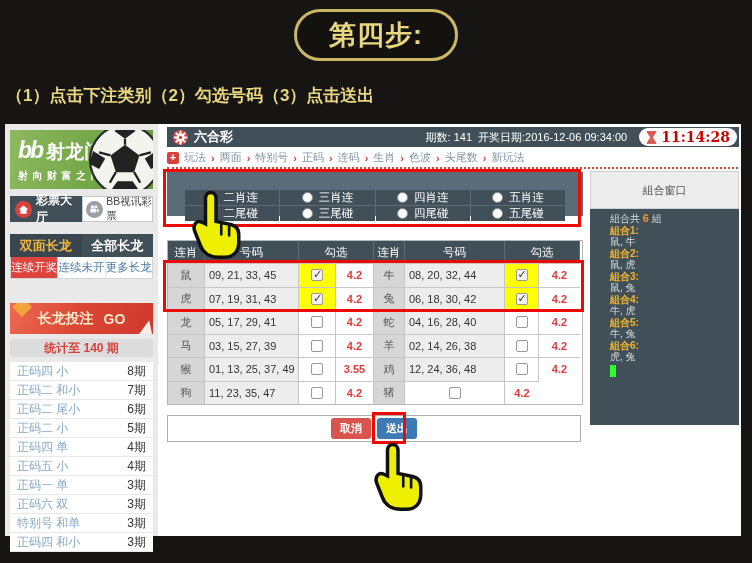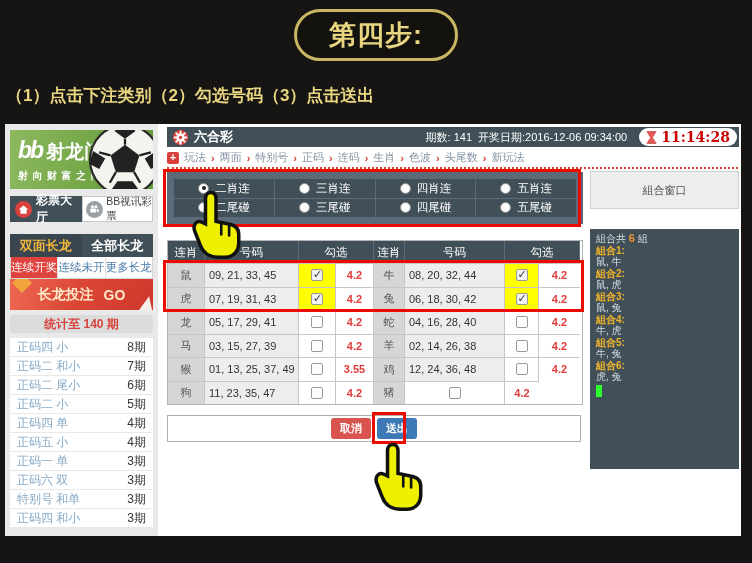--- a/index.html
+++ b/index.html
@@ -32,21 +32,21 @@
   .circ { width:17px; height:17px; border-radius:50%; flex:none; display:flex; align-items:center; justify-content:center; }
   .circ.red { background:#d8413c; }
   .circ.gray { background:#9aa0a6; }
   .lt-tabs { display:flex; margin-top:12px; height:23px; font-size:13px; font-weight:bold; }
   .lt-tab { flex:1; display:flex; align-items:center; justify-content:center; background:#415058; color:#fff; cursor:pointer; }
   .lt-tab.active { background:#39464f; color:#f2b63d; }
   .lt-subtabs { display:flex; height:22px; background:#fff; border:1px solid #d5d5d5; border-top:none; font-size:11.5px; }
   .lt-sub { flex:1; display:flex; align-items:center; justify-content:center; color:#4a7ba6; cursor:pointer; border-left:1px solid #e3e3e3; }
   .lt-sub:first-child { border-left:none; }
   .lt-sub.active { background:#df433d; color:#fff; }
-  .promo { position:relative; margin-top:0; height:31px; overflow:hidden; cursor:pointer;
+  .promo { position:relative; margin-top:24px; height:31px; overflow:hidden; cursor:pointer;
            background:linear-gradient(110deg,#ee6852 0%,#da4534 50%,#cf392d 100%);
            display:flex; align-items:center; justify-content:center; gap:10px;
            color:#ffe9c9; font-size:14px; font-weight:bold; }
   .promo::before { content:""; position:absolute; left:5px; top:-3px; width:14px; height:14px;
            background:#f2a43c; transform:rotate(45deg); }
   .promo::after { content:""; position:absolute; right:2px; bottom:-4px; width:0; height:0;
            border-left:18px solid transparent; border-bottom:16px solid #f6efe8; transform:rotate(-12deg); }
   .stats { margin-top:5px; height:18px; background:#dcdcdc; border-radius:3px; color:#d8423c;
            font-size:12px; font-weight:bold; display:flex; align-items:center; justify-content:center; }
   .streaks { margin-top:5px; background:#fff; }
@@ -67,22 +67,22 @@
   .timer .t { color:#c00; font-weight:bold; font-size:14px; font-family:"DejaVu Serif","Liberation Serif",serif; }
   .crumbs { position:absolute; top:23px; left:9px; right:0; height:21px; display:flex;
             align-items:center; gap:5px; font-size:11px; }
   .crumb { color:#8494a3; cursor:pointer; }
   .csep { color:#d8413c; font-weight:bold; }
   .plus-ic { width:12px; height:12px; background:#d8413c; border-radius:2px; color:#fff;
              font-size:11px; line-height:11px; text-align:center; font-weight:bold; }
   .dotline { position:absolute; top:43px; left:9px; width:571px; border-top:2px dotted #e04438; }
 
   
-  .betgrid { position:absolute; top:48px; left:9px; width:416px; height:52px; background:#5c6b78;
-             display:grid; grid-template-columns:1fr 1fr 1fr 1fr; grid-auto-rows:1fr; gap:1px; padding:7px; }
+  .betgrid { position:absolute; top:48px; left:9px; width:416px; height:44px; background:#5c6b78;
+             display:grid; grid-template-columns:1fr 1fr 1fr 1fr; grid-auto-rows:1fr; gap:1px; padding:18px; }
   .betcell { background:#415058; display:flex; align-items:center; justify-content:center; gap:6px;
              color:#fff; font-size:11.5px; cursor:pointer; }
   .radio { width:11px; height:11px; border-radius:50%; background:#fdfdfd; border:1px solid #8a8a8a; position:relative; }
   .radio.selected::after { content:""; position:absolute; left:2.5px; top:2.5px; width:4px; height:4px;
              border-radius:50%; background:#222; }
 
   
   .ztable { position:absolute; top:116px; left:9px; width:416px; border:1px solid #b5b5b5;
             display:grid; grid-template-columns:37px 94px 37px 38px 31px 100px 34px 41px; }
   .hc { background:#415058; color:#fff; font-size:11.5px; height:22px; display:flex; align-items:center;
@@ -108,21 +108,21 @@
         background:#fff; display:flex; align-items:center; justify-content:center; gap:6px; }
   .btn { color:#fff; font-size:11px; font-weight:bold; padding:3px 9px; border-radius:3px;
         border:none; cursor:pointer; font-family:inherit; }
   .btn.cancel { background:#d9534f; }
   .btn.submit { background:#3d7ab5;text-align:center; }
 
   
   .combo { position:absolute; top:47px; left:432px; width:149px; }
   .combo-h { height:38px; background:#ededed; border:1px solid #d0d0d0; color:#555; font-size:11px;
         display:flex; align-items:center; justify-content:center; }
-  .combo-b { height:240px; background:#415058; padding:4px 6px; font-size:10px; line-height:11.5px;margin-top:20px; }
+  .combo-b { height:216px; background:#415058; padding:4px 20px; font-size:10px; line-height:11.5px; }
   .combo-sum { color:#d6dde2; }
   .combo-sum b { color:#f0952d; font-size:11px; }
   .combo-lbl { color:#f0b42c; font-weight:bold; }
   .combo-val { color:#d6dde2; }
   .cursor-blk { width:6px; height:12px; background:#2dff2d; margin-top:2px; }
 
   
   .ann { position:absolute; border:3px solid #ec0b00; pointer-events:none; }
   .ann1 { left:163px; top:169px; width:418px; height:58px; }
   .ann2 { left:163px; top:260px; width:421px; height:52px; }

